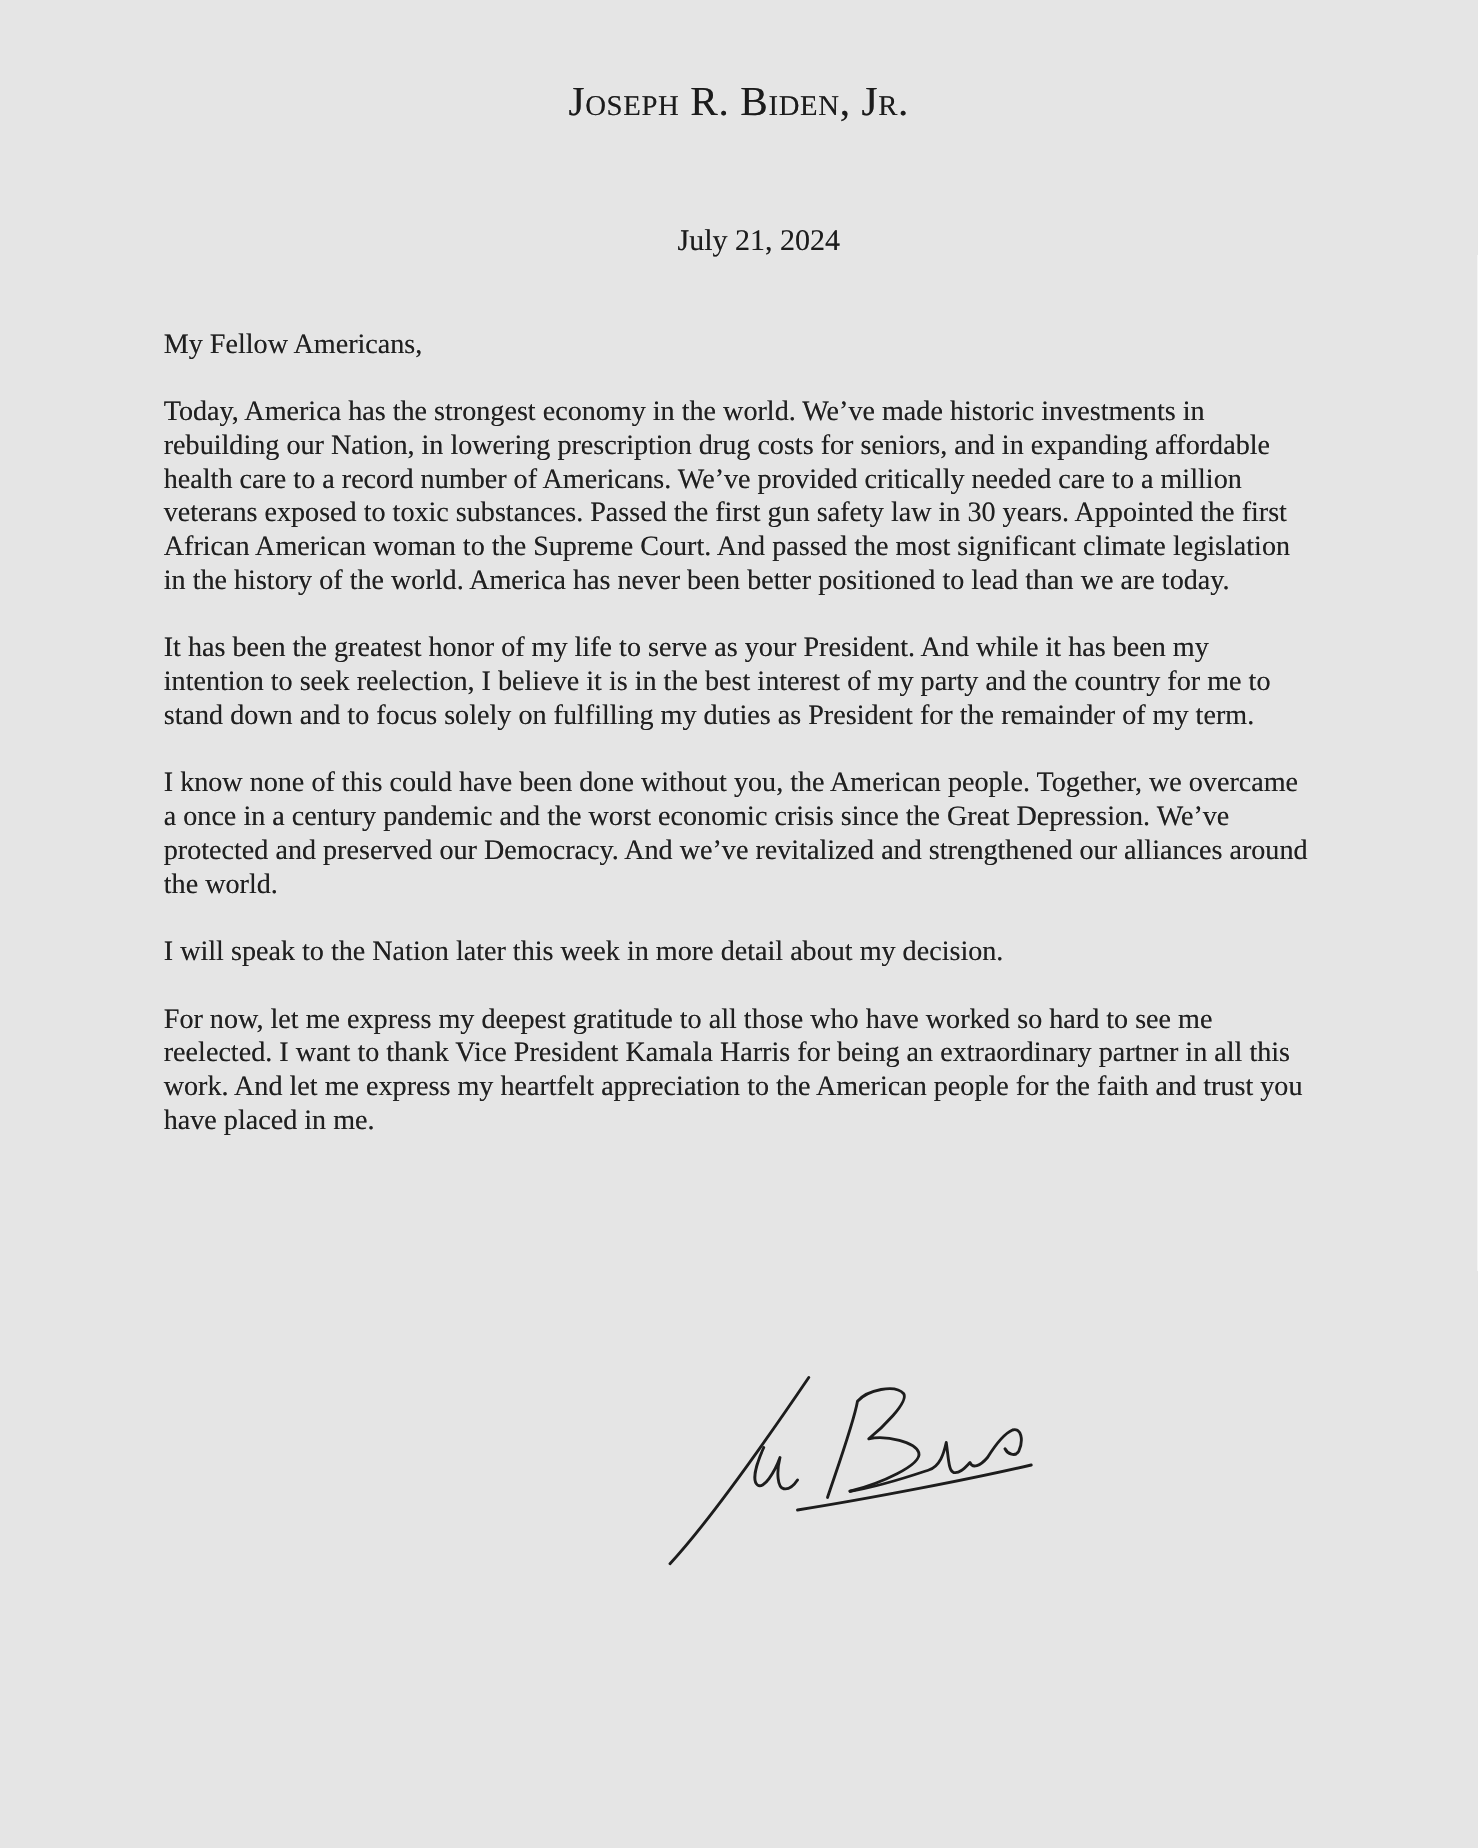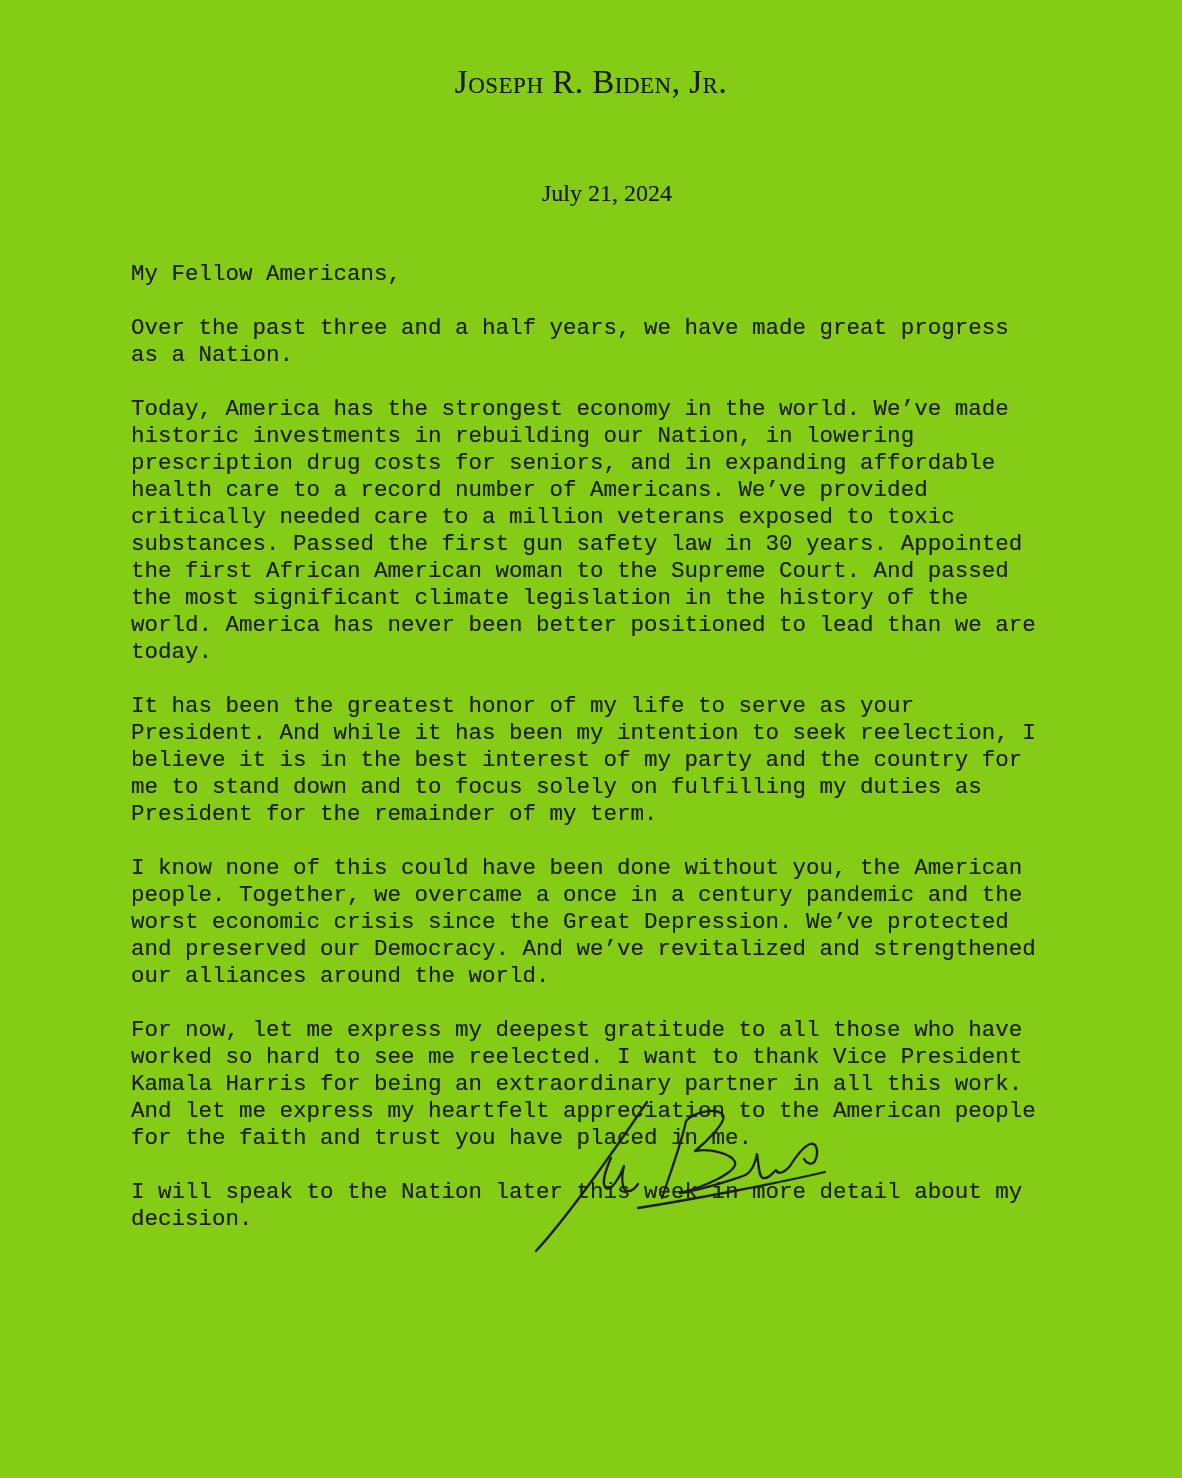--- a/index.html
+++ b/index.html
@@ -5,21 +5,21 @@
   * { margin: 0; padding: 0; box-sizing: border-box; }
   html, body {
     width: 1182px;
     background: #ffffff;
     font-family: "Liberation Serif", "DejaVu Serif", serif;
   }
   .page {
     position: relative;
     width: 1182px;
     height: 1478px;
-    background: #84cc16;
+    background: #e5e5e5;
     color: #1f1f1f;
     overflow: hidden;
   }
   .letterhead {
     position: absolute;
     top: 64px;
     left: 0;
     width: 100%;
     text-align: center;
     font-variant: small-caps;
@@ -44,21 +44,20 @@
     left: 131px;
     width: 916px;
     font-size: 22.5px;
     line-height: 27px;
     color: #202020;
     text-shadow: 0 0 0.45px rgba(25,25,25,0.55);
   }
   .letter-body p {
     margin: 0 0 27px 0;
     text-align: left;
-    font-family: Liberation Mono, monospace;
   }
   .signature {
     position: absolute;
     left: 480px;
     top: 1078px;
     width: 380px;
     height: 190px;
   }
   .signature svg { display: block; width: 100%; height: 100%; }
   .signature path {
@@ -73,26 +72,25 @@
 <body>
 
 <div class="page">
 
   <div class="letterhead">Joseph R. Biden, Jr.</div>
 
   <div class="date-line">July 21, 2024</div>
 
   <div class="letter-body">
     <p>My Fellow Americans,</p>
-    <p>Over the past three and a half years, we have made great progress as a Nation.</p>
     <p>Today, America has the strongest economy in the world. We’ve made historic investments in rebuilding our Nation, in lowering prescription drug costs for seniors, and in expanding affordable health care to a record number of Americans. We’ve provided critically needed care to a million veterans exposed to toxic substances. Passed the first gun safety law in 30 years. Appointed the first African American woman to the Supreme Court. And passed the most significant climate legislation in the history of the world. America has never been better positioned to lead than we are today.</p>
     <p>It has been the greatest honor of my life to serve as your President. And while it has been my intention to seek reelection, I believe it is in the best interest of my party and the country for me to stand down and to focus solely on fulfilling my duties as President for the remainder of my term.</p>
     <p>I know none of this could have been done without you, the American people. Together, we overcame a once in a century pandemic and the worst economic crisis since the Great Depression. We’ve protected and preserved our Democracy. And we’ve revitalized and strengthened our alliances around the world.</p>
+    <p>I will speak to the Nation later this week in more detail about my decision.</p>
     <p>For now, let me express my deepest gratitude to all those who have worked so hard to see me reelected. I want to thank Vice President Kamala Harris for being an extraordinary partner in all this work. And let me express my heartfelt appreciation to the American people for the faith and trust you have placed in me.</p>
-    <p>I will speak to the Nation later this week in more detail about my decision.</p>
   </div>
 
   <div class="signature">
     <svg viewBox="0 0 380 190" xmlns="http://www.w3.org/2000/svg" aria-hidden="true">
 
       <path d="M 167 24 C 148 52 92 134 56 173"></path>
 
       <path d="M 131 80 C 126 91 121 106 126 110 C 131 114 140 99 144 88 C 141 100 142 112 147 113 C 152 114 156 109 158 106"></path>
 
       <path d="M 182 120 C 190 96 203 60 206 43 C 214 34 236 29 243 37 C 247 44 225 65 215 73 C 230 70 252 76 255 84 C 258 94 224 109 200 115"></path>

